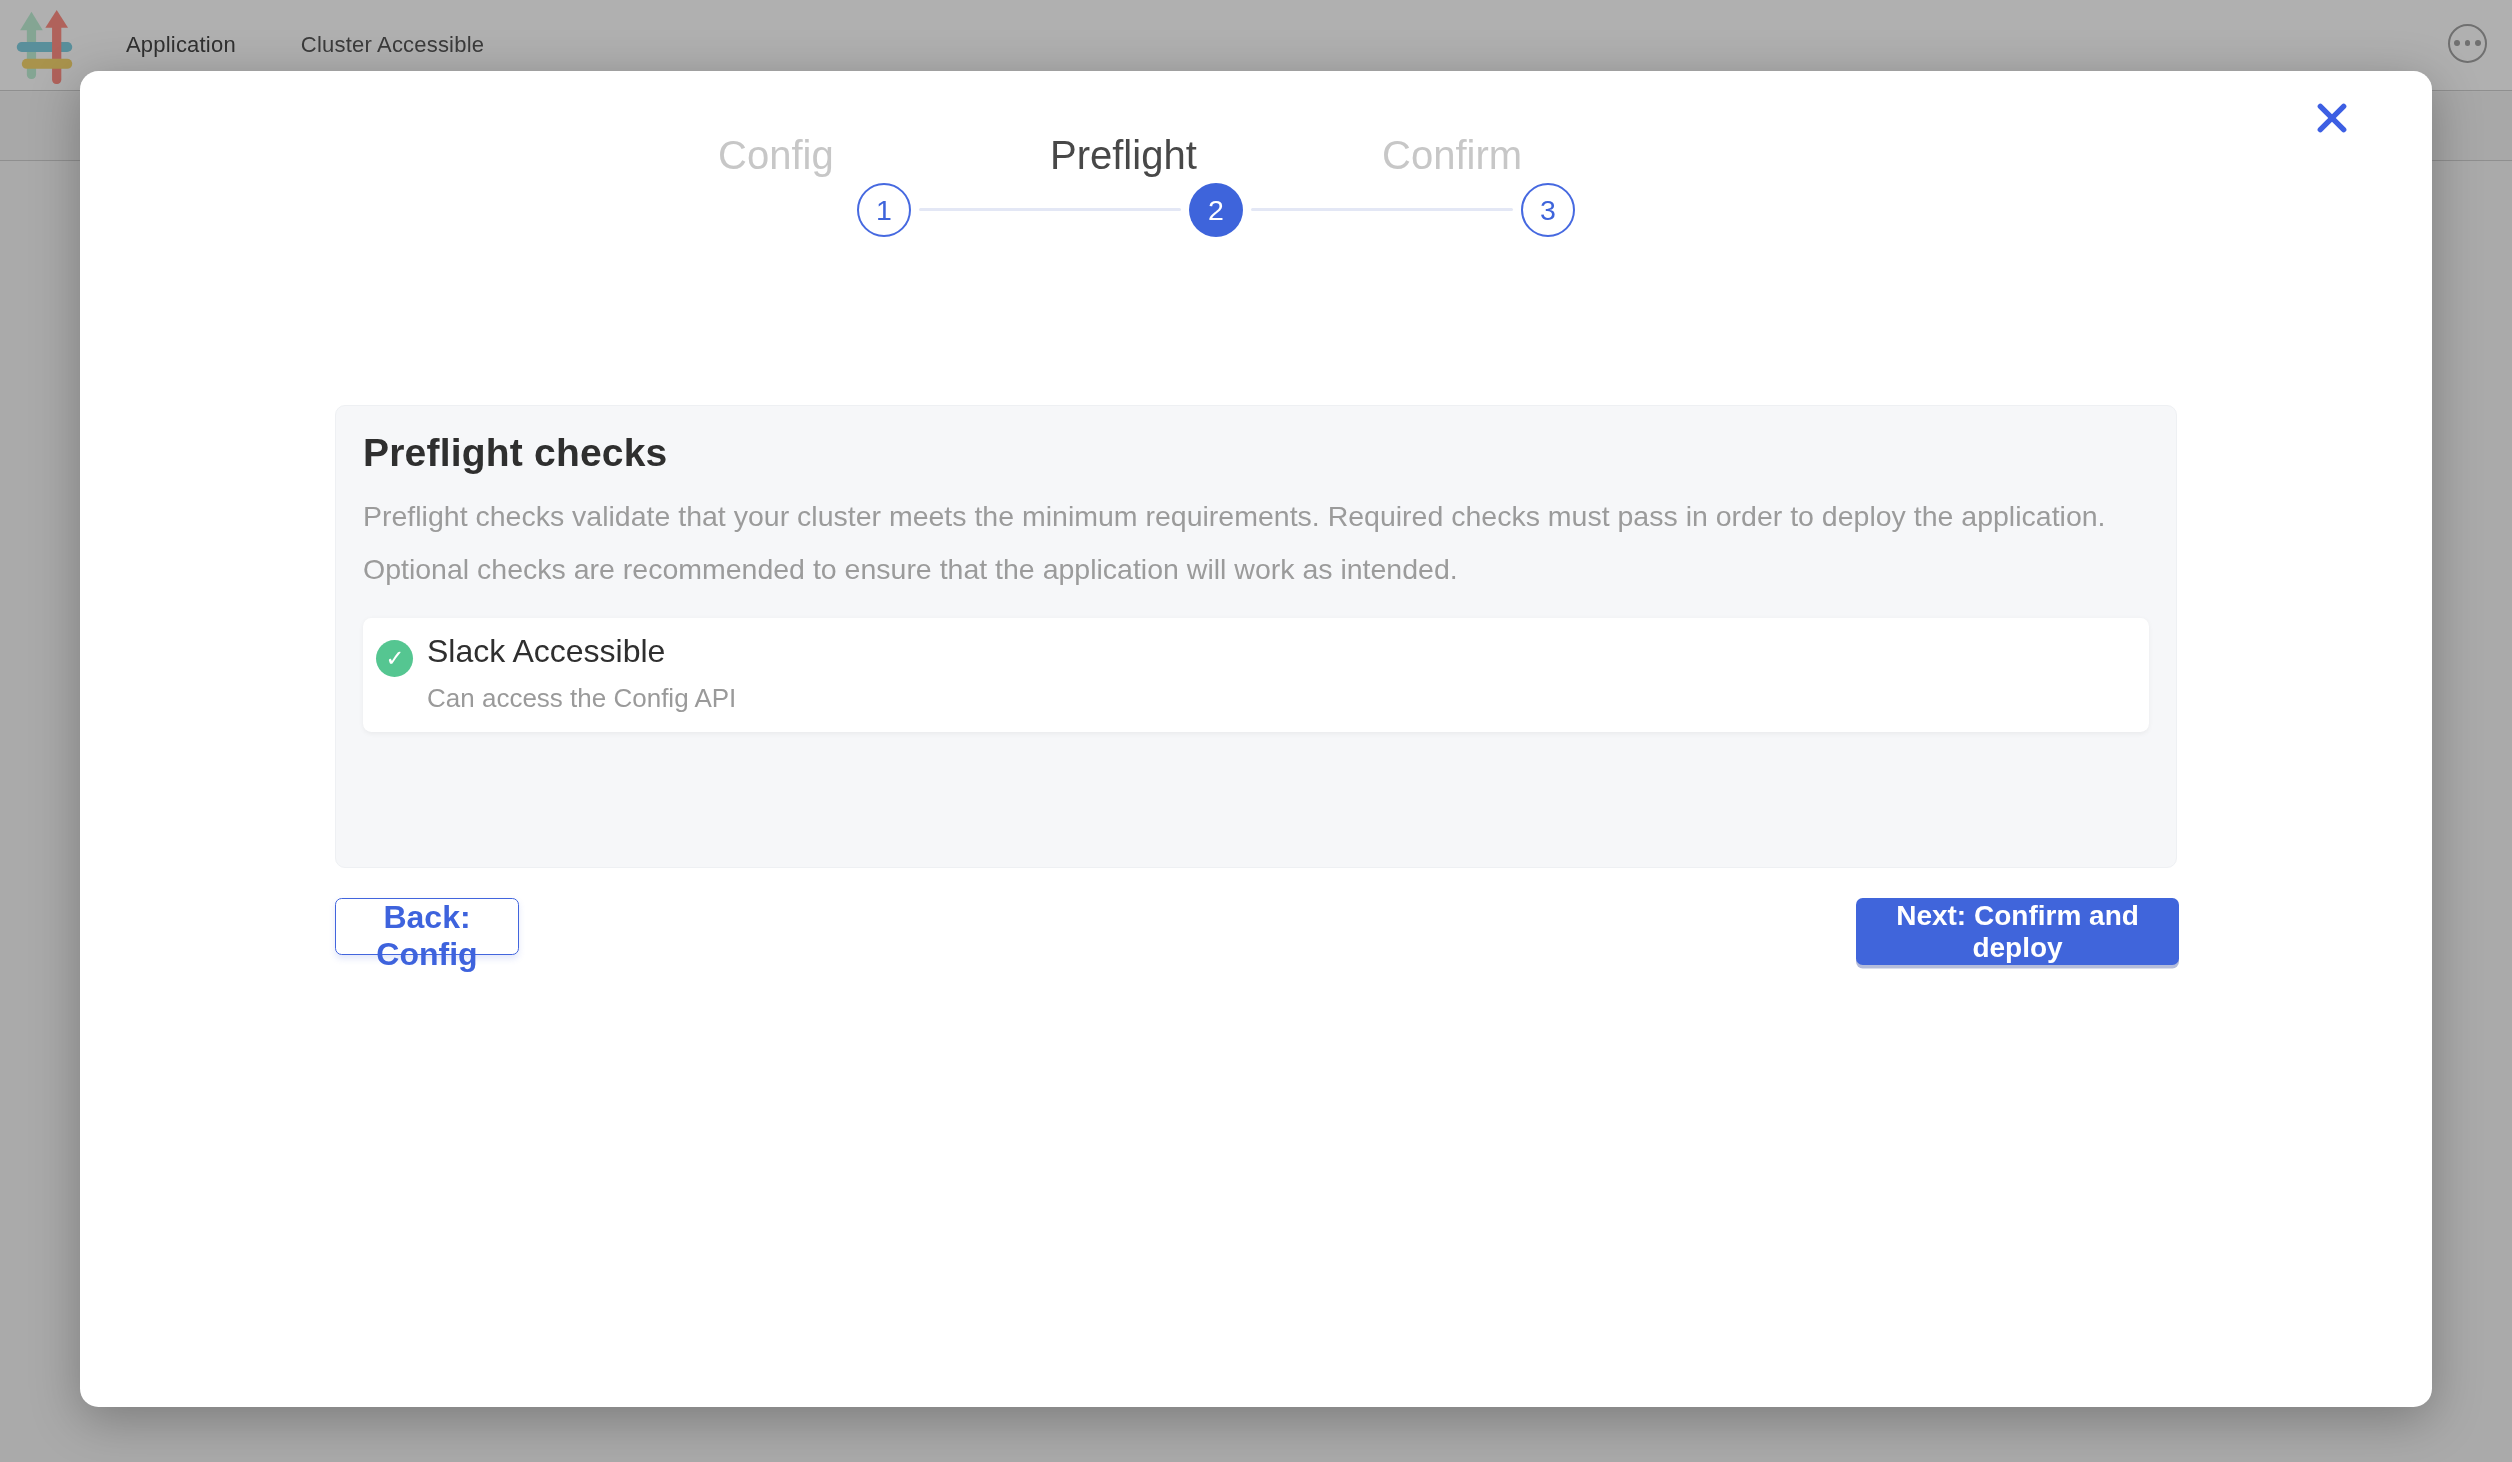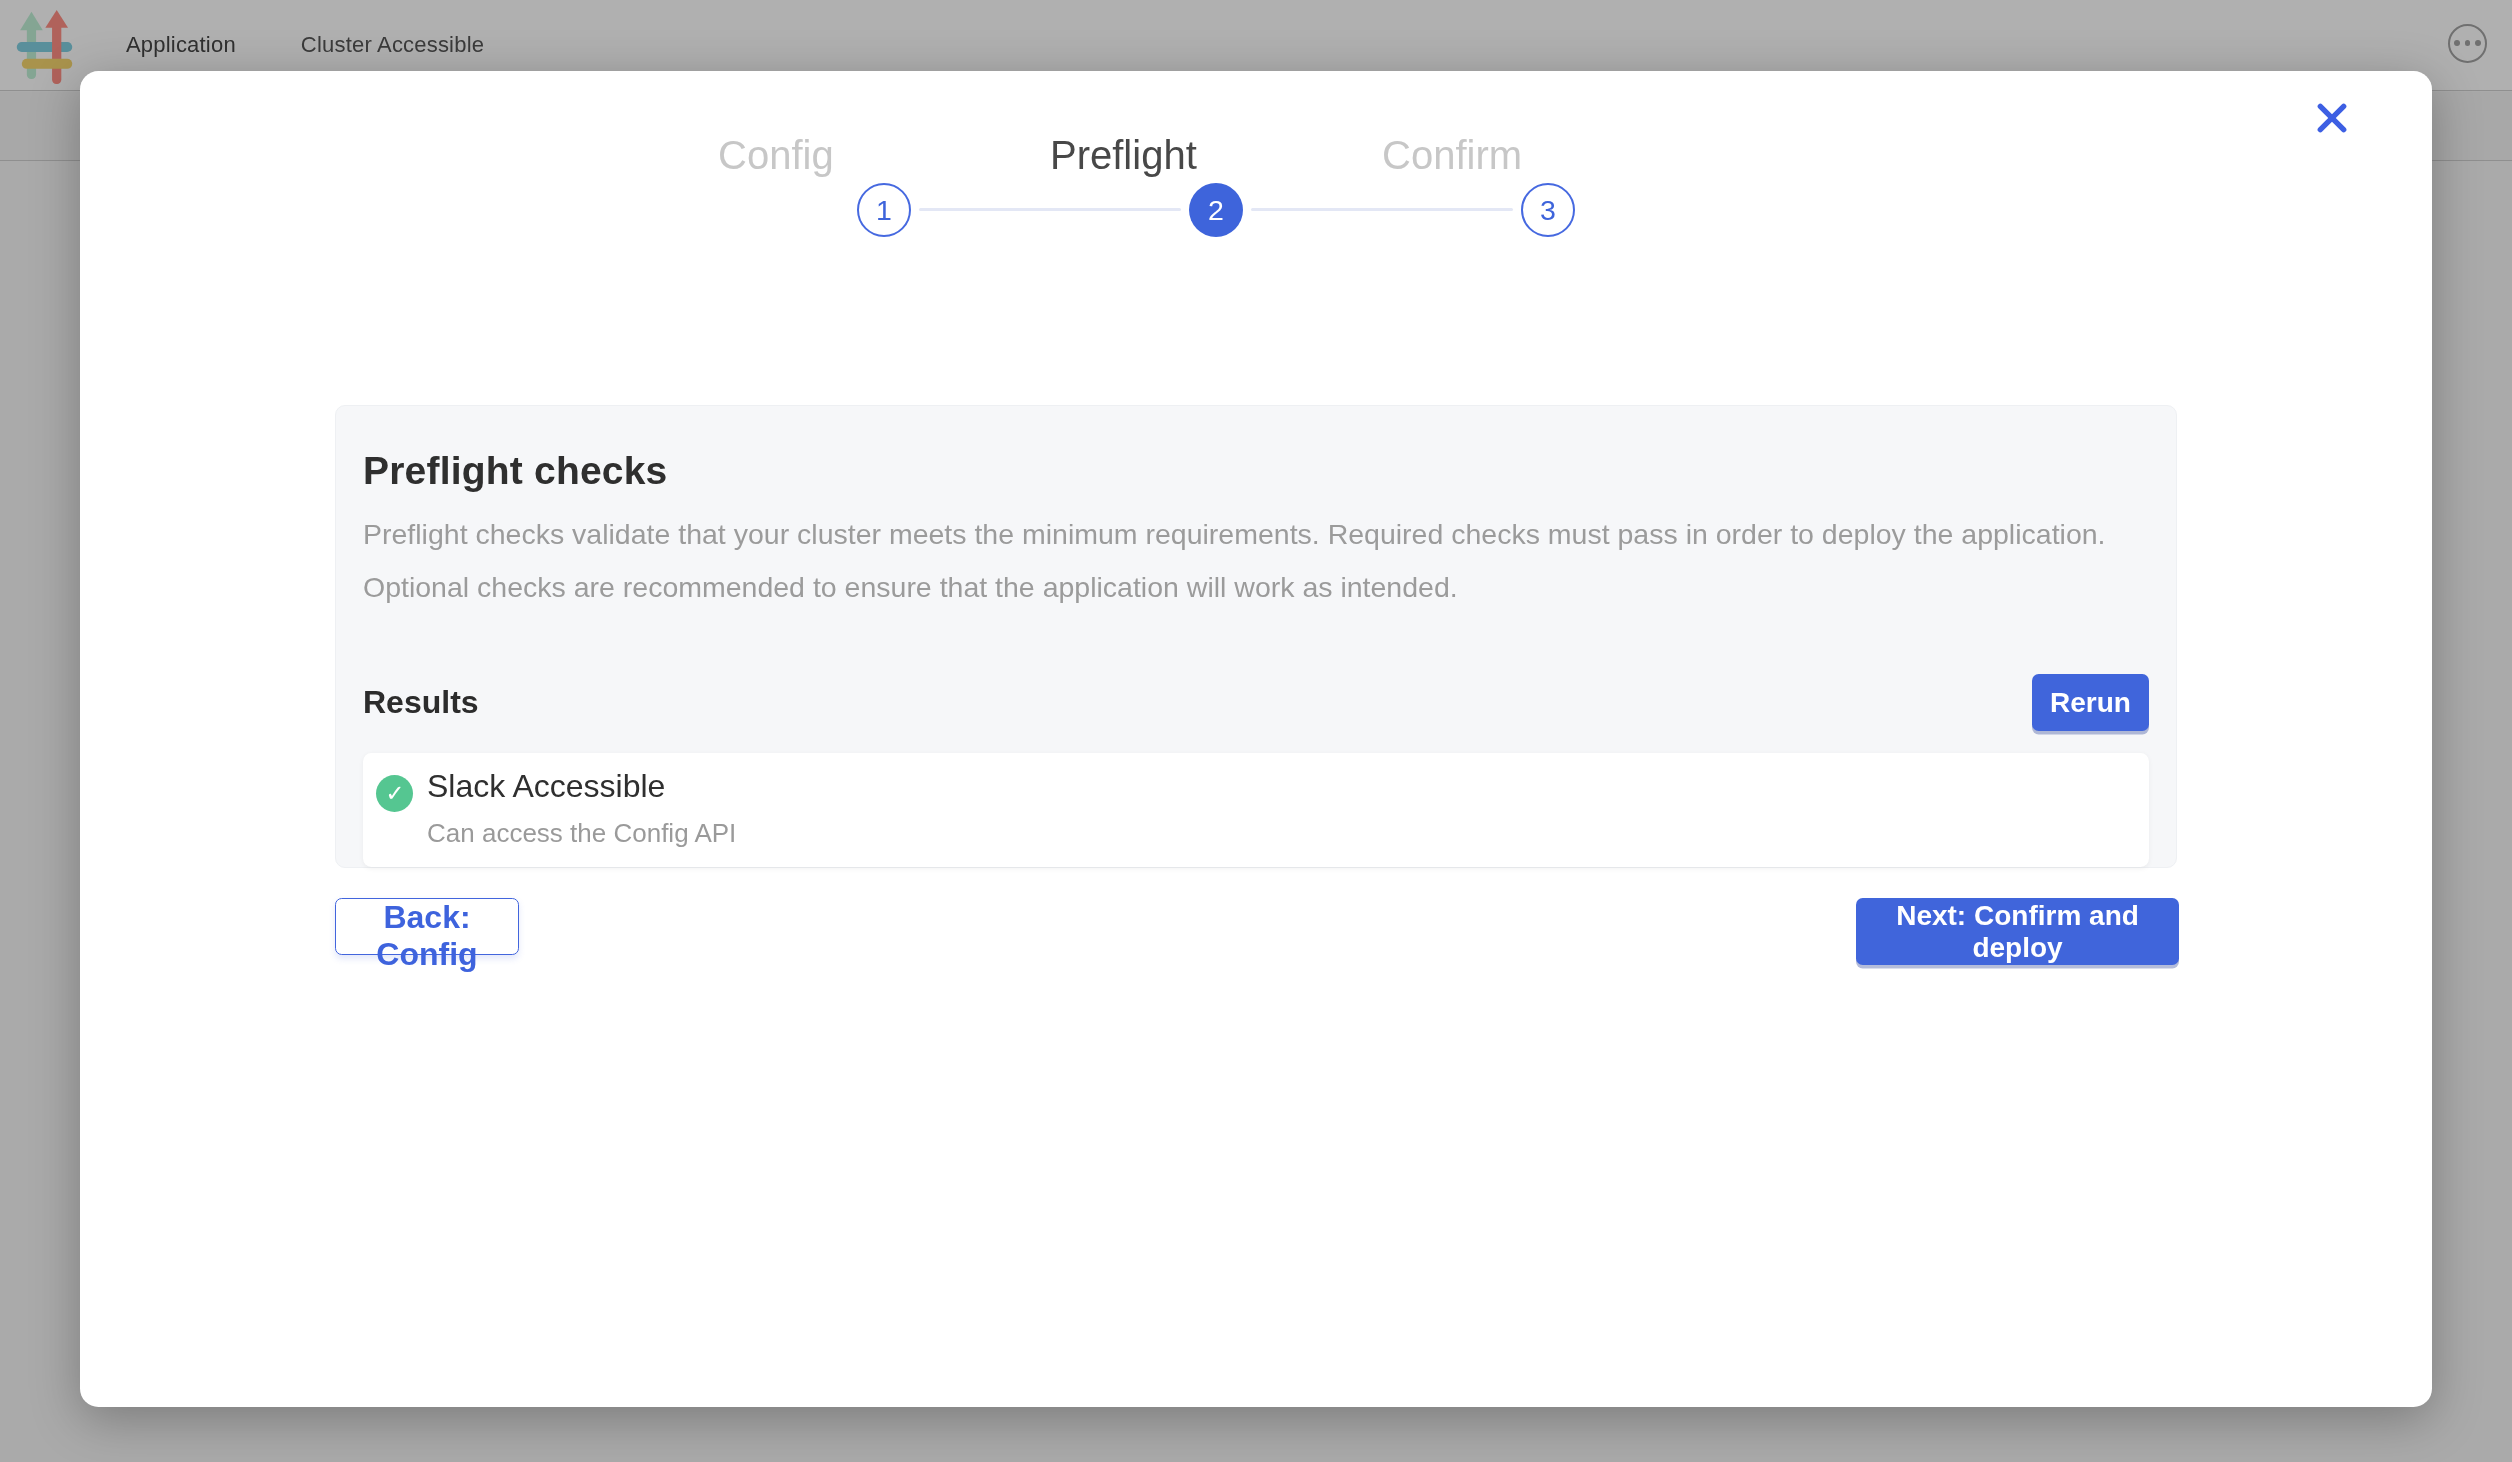--- a/index.html
+++ b/index.html
@@ -40,21 +40,21 @@
   .circle { width:54px; height:54px; border-radius:50%; margin:0 auto; display:flex; align-items:center;
             justify-content:center; font-size:28.5px; background:#ffffff; border:2.5px solid #4669e0;
             color:#3e64db; cursor:pointer; position:relative; z-index:2; }
   .circle.active { background:#3e64db; border:none; color:#ffffff; }
   .connector { position:absolute; top:25px; height:3.4px; background:#e3e7f5; border-radius:1.7px; z-index:1; }
   .connector.c1 { left:201px; width:262px; }
   .connector.c2 { left:533px; width:262px; }
 
   
   .panel { position:absolute; left:255px; top:334px; width:1842px; height:463px; background:#f6f7f9;
-           border:0.8px solid #eef0f3; border-radius:10px; padding:43px 27px 20px; }
+           border:0.8px solid #eef0f3; border-radius:10px; padding:25px 27px 20px; }
   .panel-title { font-size:39px; line-height:44px; font-weight:bold; color:#2f2f2f; letter-spacing:0.2px; }
   .panel-desc { margin-top:15px; max-width:1794px; font-size:28.5px; line-height:53px; color:#9b9b9b; }
   .results-row { margin-top:60px; height:57px; display:flex; align-items:center; justify-content:space-between; }
   .results-title { font-size:32px; font-weight:bold; color:#2c2c2c; }
   .btn { border:none; border-radius:6.7px; font-family:inherit; font-weight:bold; cursor:pointer; }
   .btn-primary { background:#4065db; color:#ffffff; box-shadow:0 3.4px 0 rgba(40,62,150,.35); }
   .rerun-btn { width:117px; height:57px; font-size:28px; }
   .check-card { margin-top:22px; height:114px; background:#ffffff; border-radius:8.4px;
                 box-shadow:0 1.7px 5px rgba(0,0,0,.05); position:relative; }
   .check-icon { position:absolute; left:13.4px; top:22px; width:37px; height:37px; border-radius:50%;
@@ -122,24 +122,20 @@
       <div class="circle">1</div>
       <div class="circle active">2</div>
       <div class="circle">3</div>
     </div>
   </div>
 
   <div class="panel">
     <div class="panel-title">Preflight checks</div>
     <div class="panel-desc">Preflight checks validate that your cluster meets the minimum requirements. Required checks must pass in order to deploy the application. Optional checks are recommended to ensure that the application will work as intended.</div>
 
-    <div class="results-row">
-      <span class="results-title">Results</span>
-      <button class="btn btn-primary rerun-btn">Rerun</button>
-    </div>
 
     <div class="check-card">
       <span class="check-icon">✓</span>
       <span class="check-name">Slack Accessible</span>
       <span class="check-detail">Can access the Config API</span>
     </div>
   </div>
 
   <button class="back-btn">Back: Config</button>
   <button class="btn btn-primary next-btn">Next: Confirm and deploy</button>

